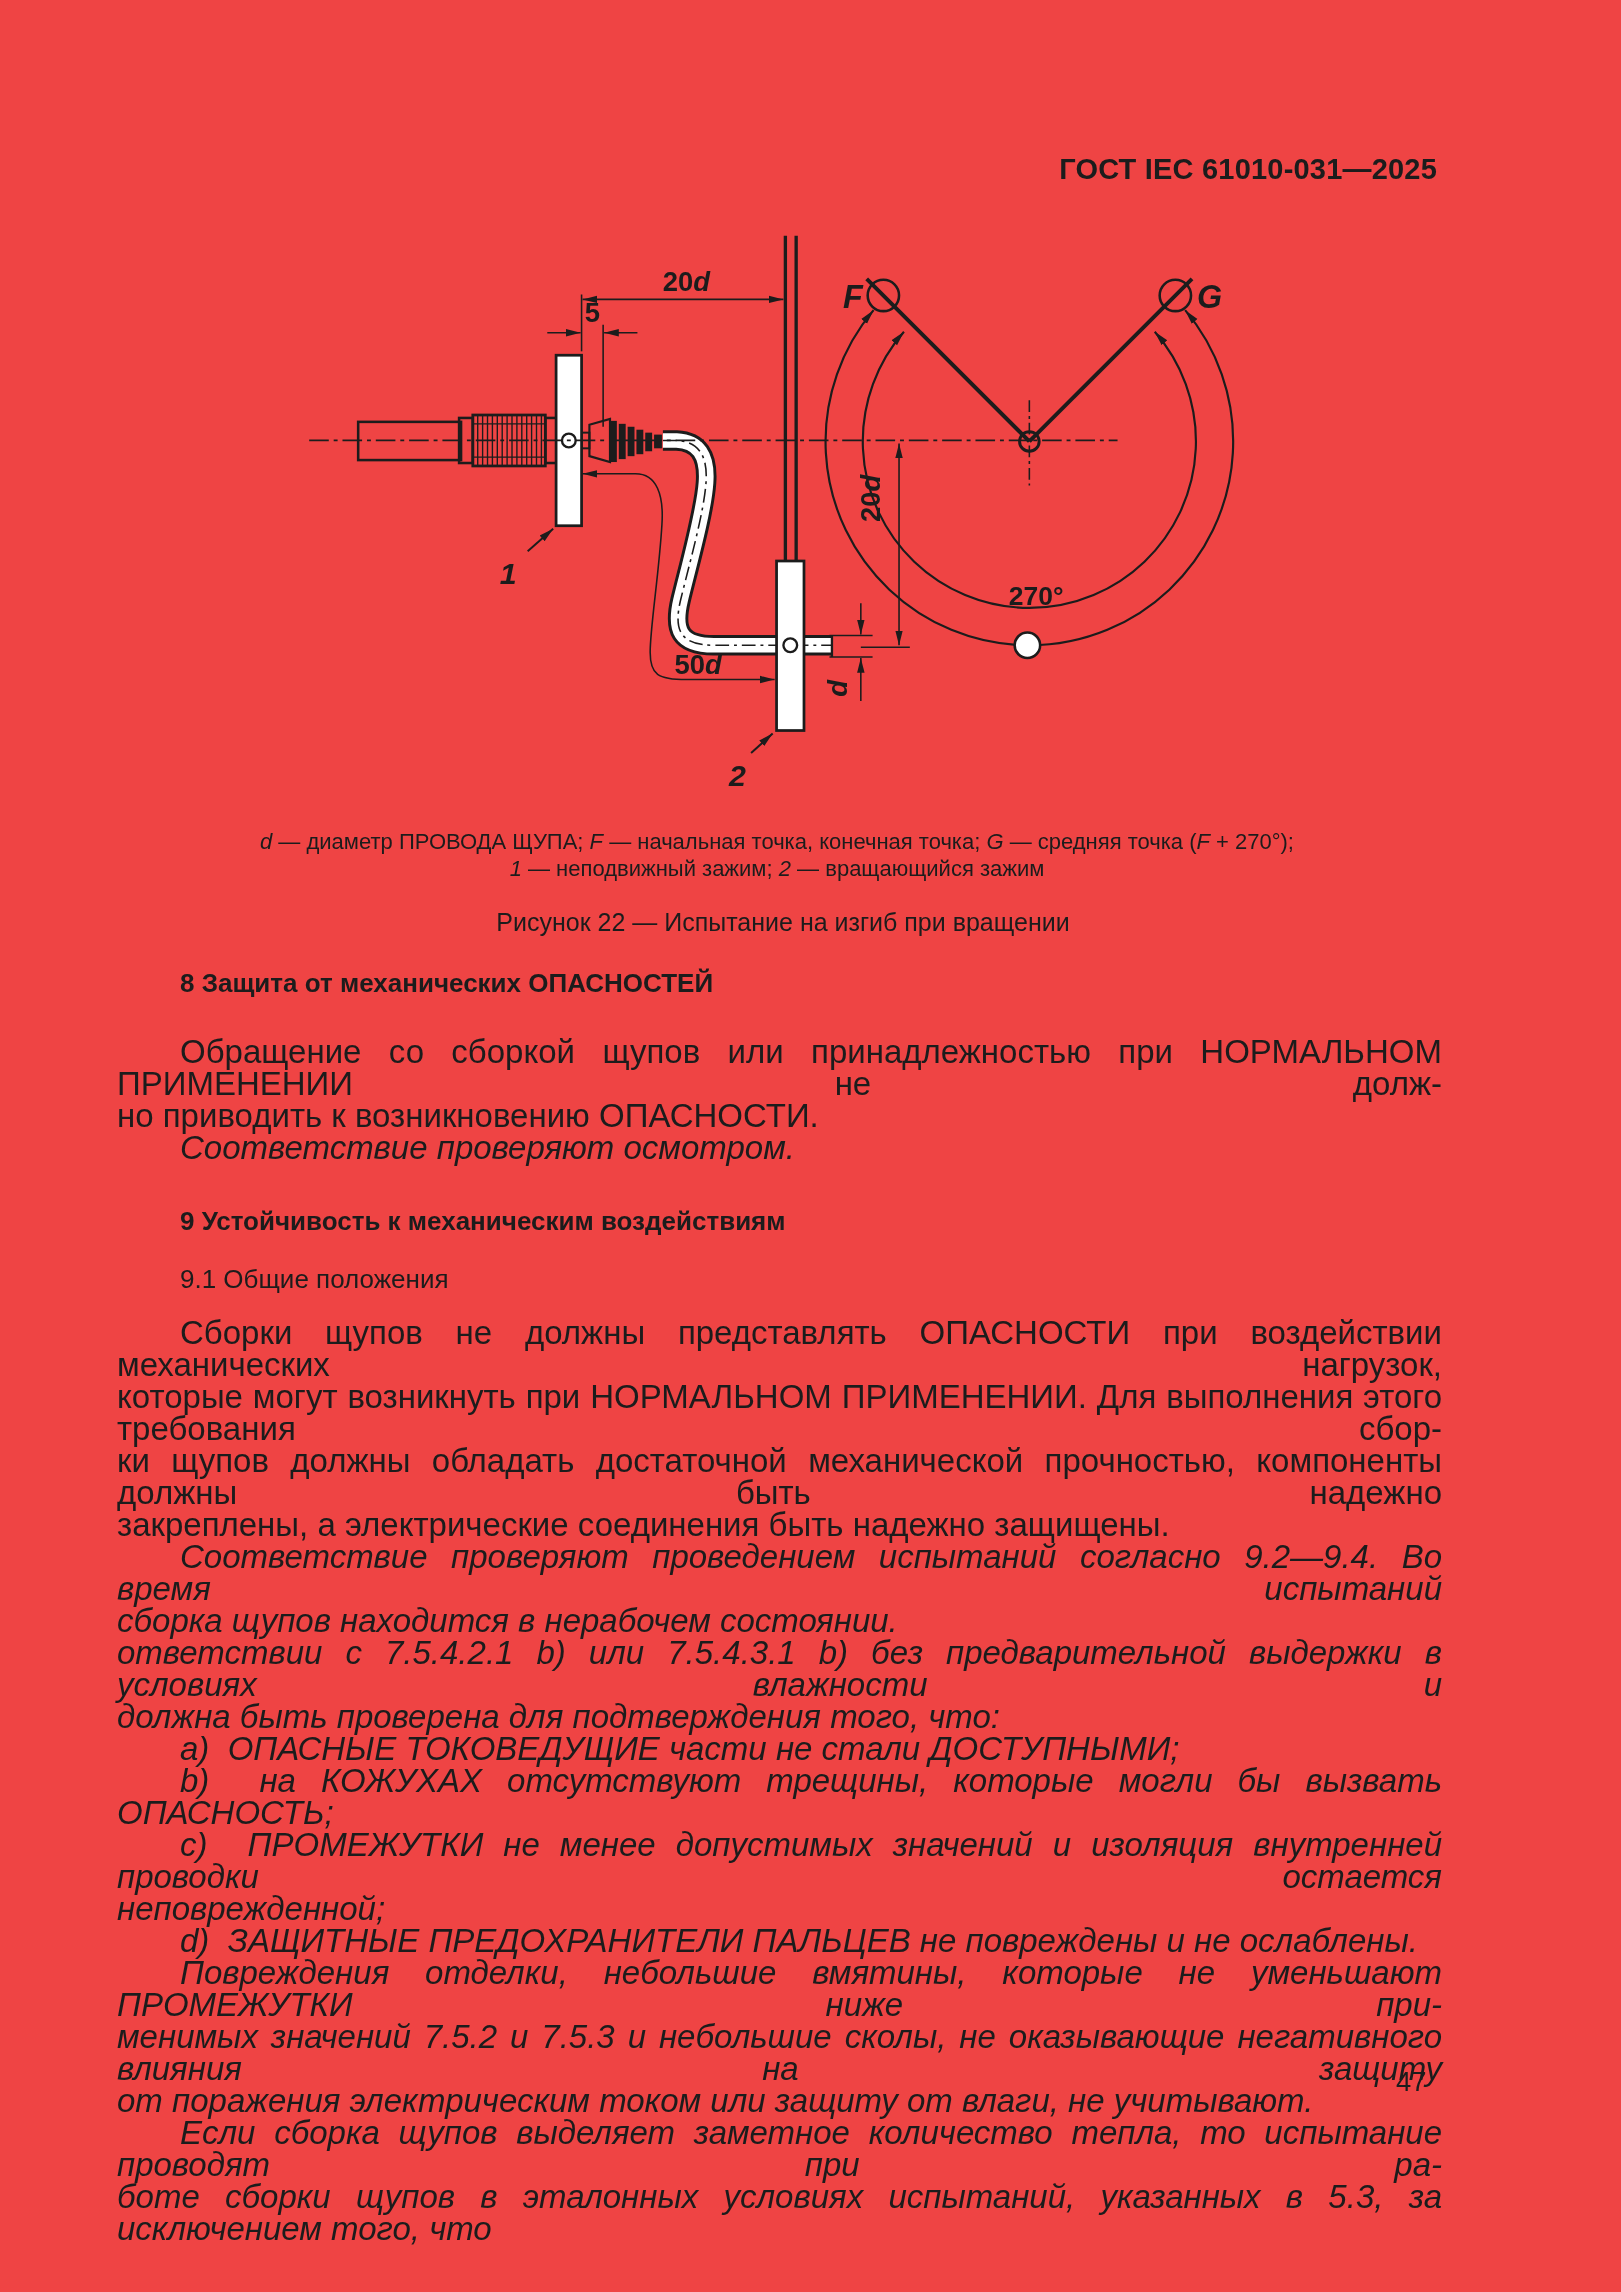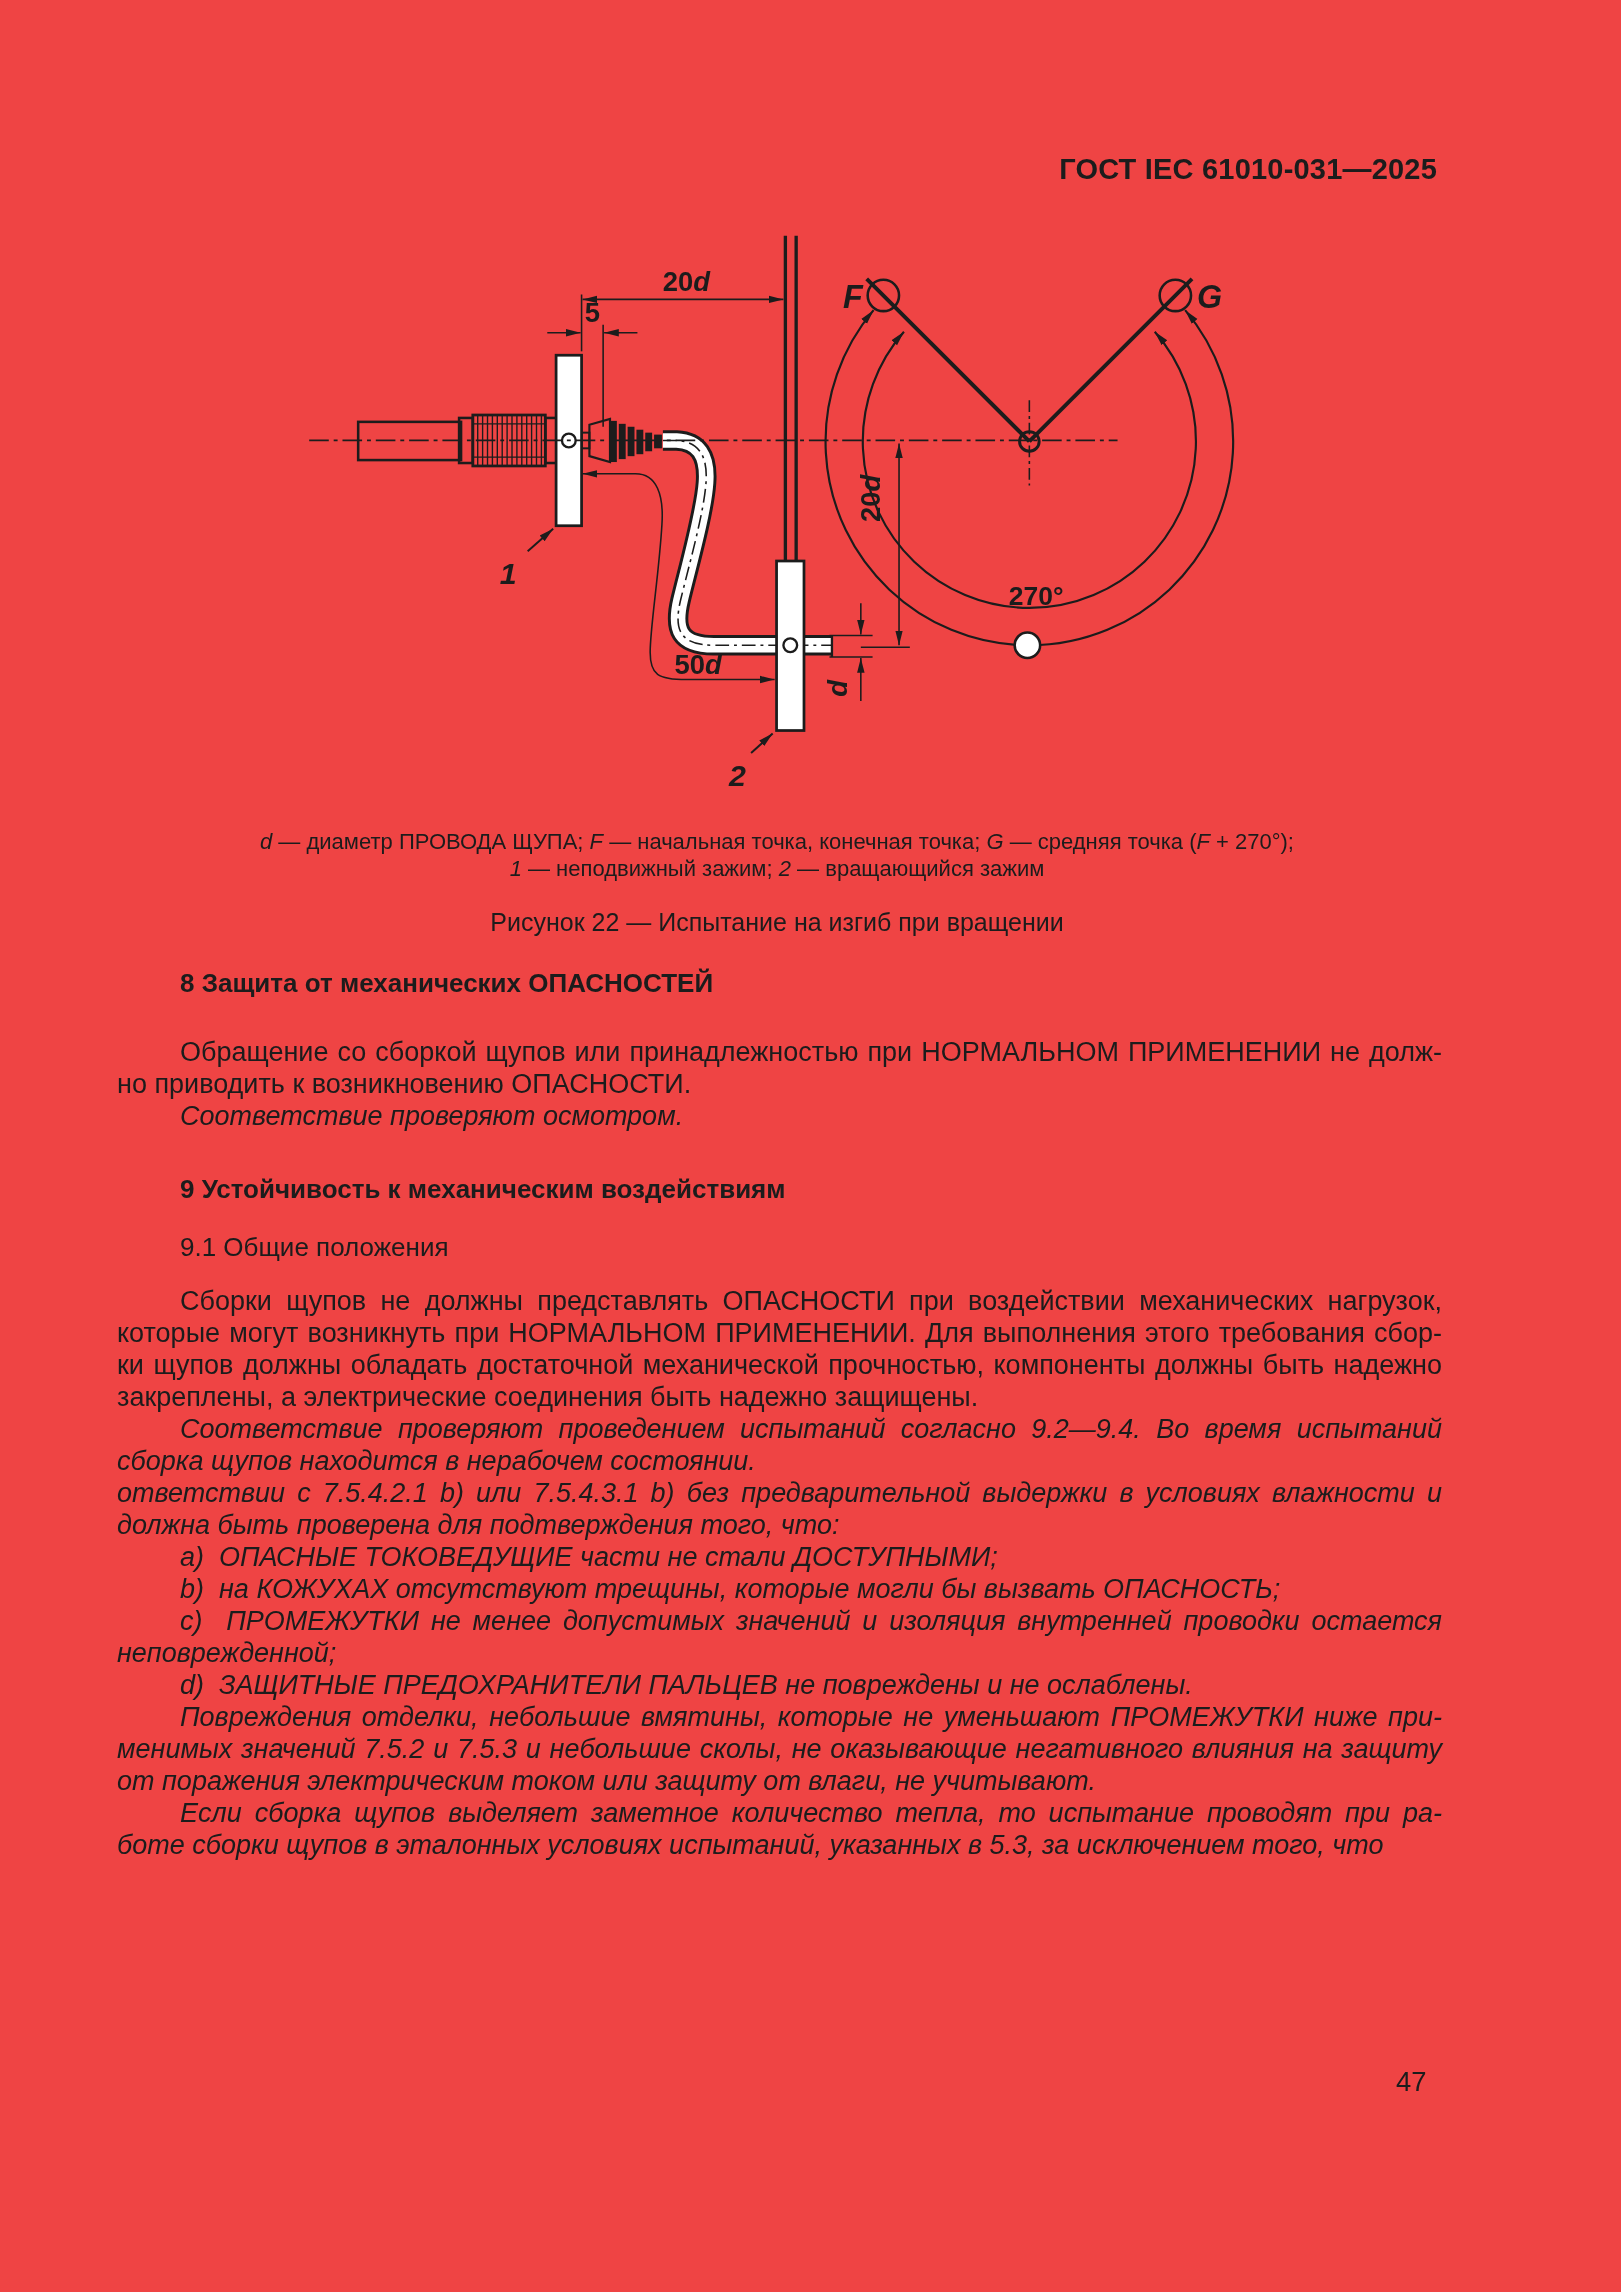--- a/index.html
+++ b/index.html
@@ -14,33 +14,33 @@
   .doc-header{
     position:absolute;top:153px;right:184px;
     font-size:29px;font-weight:700;letter-spacing:0.2px;
   }
   .figure-svg{position:absolute;left:304px;top:221px;}
   .fig-caption{
     position:absolute;left:117px;top:828px;width:1320px;
     text-align:center;font-size:22px;line-height:27.4px;
   }
   .fig-title{
-    position:absolute;left:117px;top:908px;width:1320px;
+    position:absolute;left:123px;top:908px;width:1320px;
     text-align:center;font-size:25px;
   }
   .doc-body{
     position:absolute;left:117px;top:966px;width:1325px;
   }
   .h1{font-size:26px;line-height:35px;font-weight:700;text-indent:63px;}
   .s8{margin:0 0 35px 0;}
   .s9{margin:40px 0 23.5px 0;}
   .h2{font-size:26px;line-height:32px;font-weight:400;text-indent:63px;}
   .s91{margin:0 0 22.5px 0;}
   .s92{margin:30px 0 20.6px 0;}
-  .para{font-size:27px;line-height:32px;}
+  .para{font-size:33px;line-height:32px;}
   .para.italic{font-style:italic;}
   .line{text-align:justify;text-align-last:justify;white-space:pre-wrap;}
   .line.first{text-indent:63px;}
   .line.last{text-align-last:left;}
   .it{font-style:italic;}
   .page-number{
     position:absolute;left:1396px;top:2066px;
     font-size:27.4px;
   }
   svg text{fill:#1c1c1c;}

